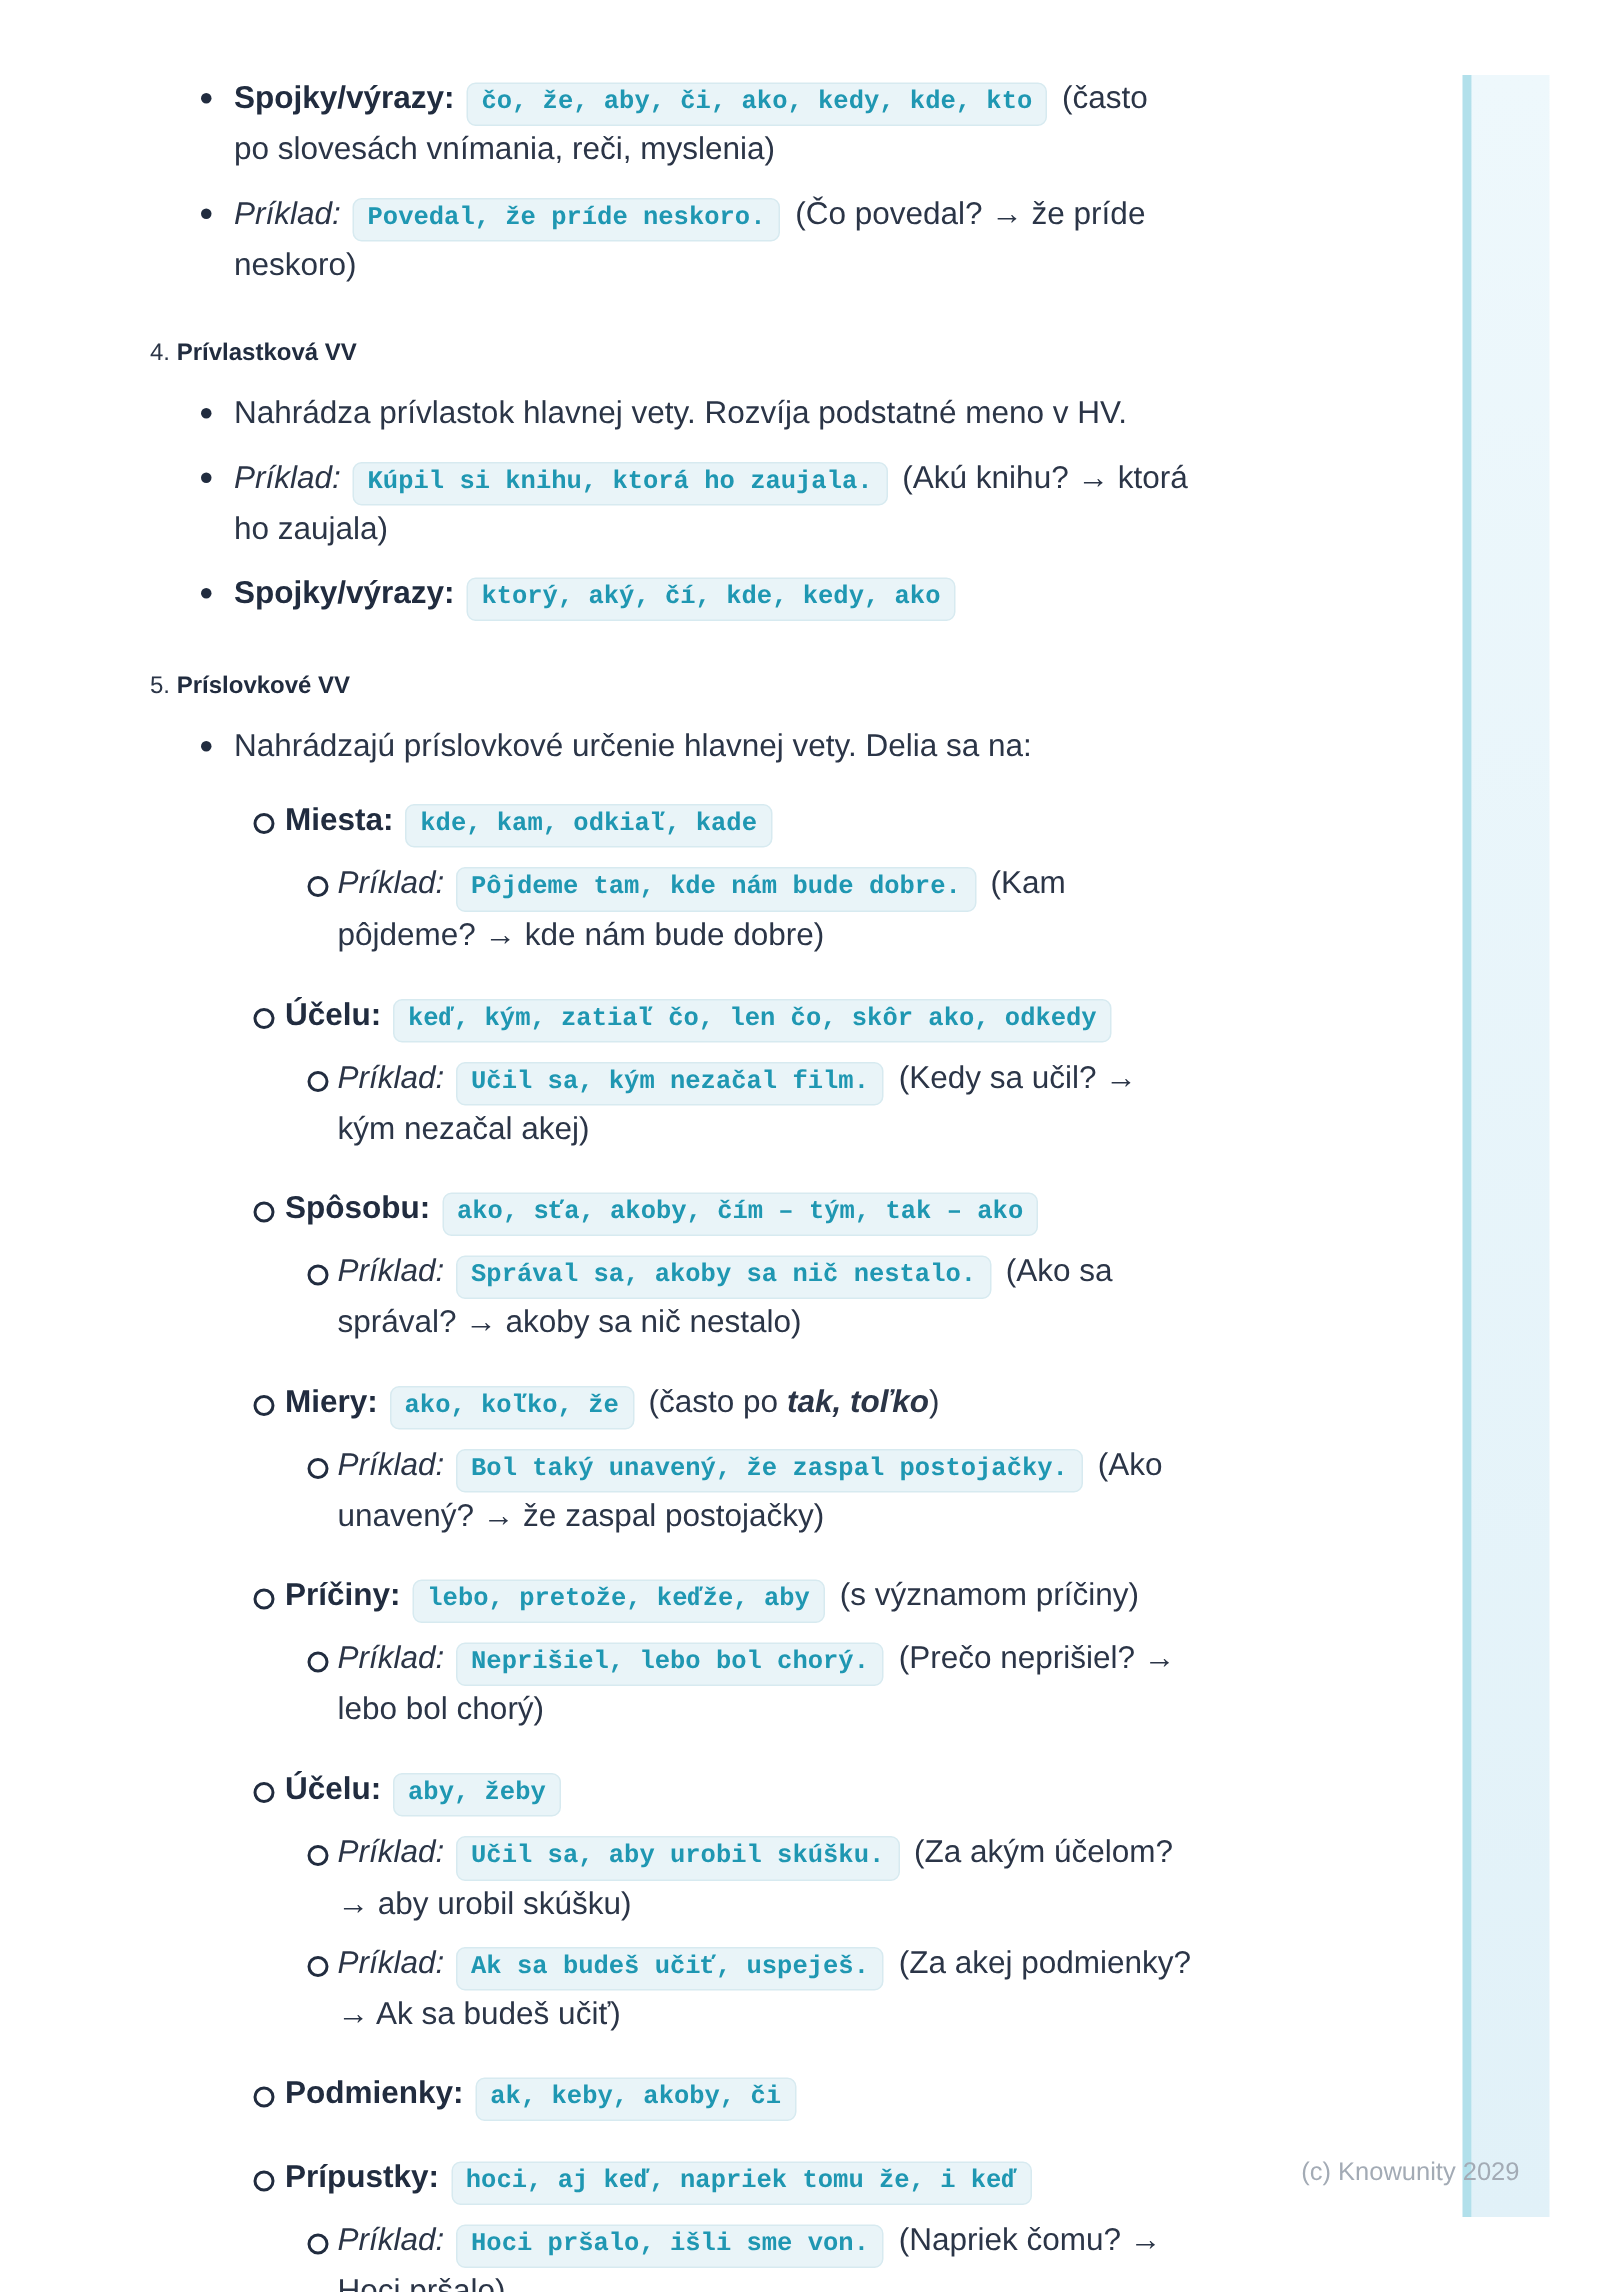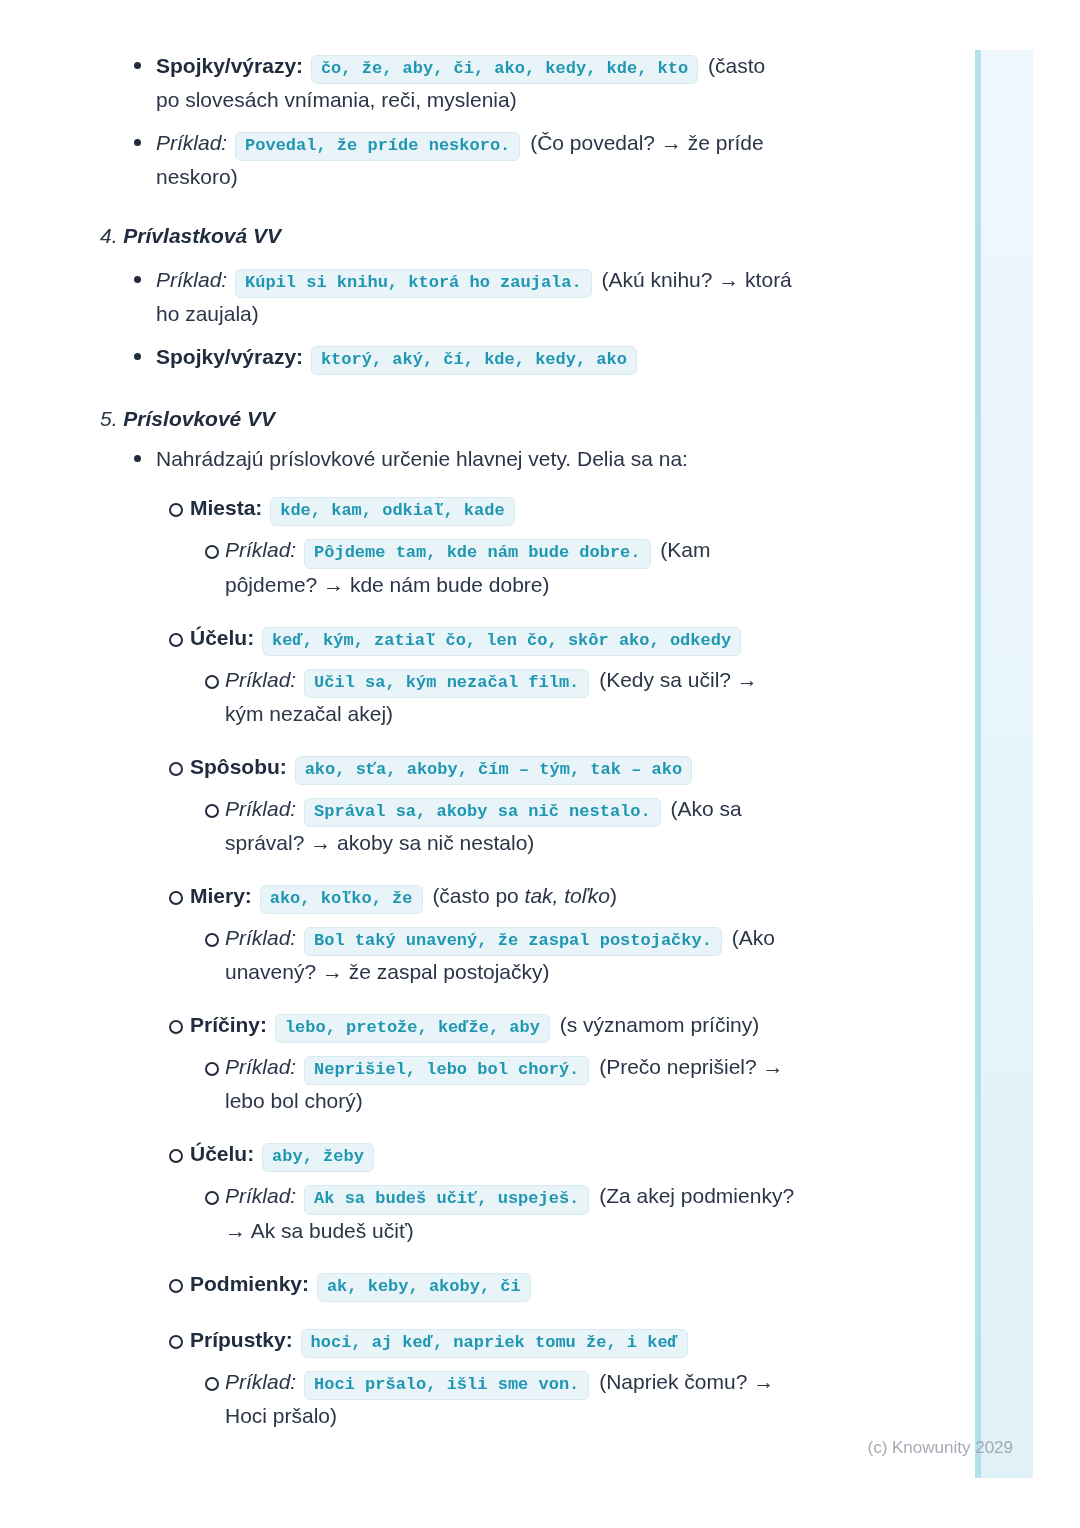--- a/index.html
+++ b/index.html
@@ -13,21 +13,21 @@
   .stripe {
     position:absolute; left:975px; top:50px; width:58px; height:1428px;
     background:linear-gradient(180deg, var(--stripe-fill-top,#eef8fc), var(--stripe-fill-bottom,#e1f1f8));
     border-left:6px solid var(--stripe-edge,#b2e0eb);
     z-index:1;
   }
   .doc {
     position:absolute; left:100px; top:50px; width:792px;
     font-size:21px; line-height:31px; z-index:2;
   }
-  .heading { margin:28px 0 8px 0; font-size:21px; line-height:32px;font-style:italic; }
+  .heading { margin:28px 0 8px 0; font-size:16px; line-height:32px; }
   .h-num   { font-weight:400; color:var(--ink,#2b3547); }
   .h-title { font-weight:700; color:var(--ink-strong,#212c3f); }
 
   .item { position:relative; }
   .lv1 { padding-left:56px; }
   .lv2 { padding-left:90px; }
   .lv3 { padding-left:125px; }
   .item::before { content:""; position:absolute; border-radius:50%; }
   .lv1.m-dot::before    { left:34px;  top:12px; width:7px; height:7px; background:var(--ink-strong,#212c3f); }
   .lv2.m-circle::before { left:69px;  top:11px; width:10px; height:10px; border:2px solid var(--ink-strong,#212c3f); background:transparent; }
@@ -46,51 +46,53 @@
     display:inline-block; white-space:nowrap;
     font-family:"Liberation Mono", monospace;
     font-weight:700; font-size:17px; line-height:1.3;
     color:var(--accent,#1f97b2);
     background:var(--chip-bg,#e9f4f8);
     border:1.5px solid var(--chip-border,#d7eaf0);
     border-radius:6px;
     padding:2px 9px 3px 9px;
     margin:0 4px 0 2px;
   }
-  em { font-style:italic; }
+  em { font-style:italic;font-weight:bold; }
   .run { color:var(--ink,#2b3547); }
 
   .footer {
     position:absolute; top:1437px; right:67px; z-index:3;
     font-size:17px; line-height:22px; color:var(--footer-color,#a3abb5);
   }
 </style>
 </head>
 <body>
 
 <div class="page">
   <div class="stripe"></div>
   <div class="doc">
       <div class="item lv1 m-dot gap-none"><span class="label bold">Spojky/výrazy:</span> <span class="chip">čo, že, aby, či, ako, kedy, kde, kto</span> <span class="run">(často</span><br><span class="run">po slovesách vnímania, reči, myslenia)</span></div>
       <div class="item lv1 m-dot gap-md"><span class="label italic">Príklad:</span> <span class="chip">Povedal, že príde neskoro.</span> <span class="run">(Čo povedal? → že príde</span><br><span class="run">neskoro)</span></div>
       <div class="heading"><span class="h-num">4.</span> <span class="h-title">Prívlastková VV</span></div>
+      <div class="item lv1 m-dot gap-none"><span class="run">Nahrádza prívlastok hlavnej vety. Rozvíja podstatné meno v HV.</span></div>
       <div class="item lv1 m-dot gap-md"><span class="label italic">Príklad:</span> <span class="chip">Kúpil si knihu, ktorá ho zaujala.</span> <span class="run">(Akú knihu? → ktorá</span><br><span class="run">ho zaujala)</span></div>
       <div class="item lv1 m-dot gap-md"><span class="label bold">Spojky/výrazy:</span> <span class="chip">ktorý, aký, čí, kde, kedy, ako</span> </div>
       <div class="heading"><span class="h-num">5.</span> <span class="h-title">Príslovkové VV</span></div>
       <div class="item lv1 m-dot gap-none"><span class="run">Nahrádzajú príslovkové určenie hlavnej vety. Delia sa na:</span></div>
       <div class="item lv2 m-circle gap-sm"><span class="label bold">Miesta:</span> <span class="chip">kde, kam, odkiaľ, kade</span> </div>
       <div class="item lv3 m-circle gap-xs"><span class="label italic">Príklad:</span> <span class="chip">Pôjdeme tam, kde nám bude dobre.</span> <span class="run">(Kam</span><br><span class="run">pôjdeme? → kde nám bude dobre)</span></div>
       <div class="item lv2 m-circle gap-lg"><span class="label bold">Účelu:</span> <span class="chip">keď, kým, zatiaľ čo, len čo, skôr ako, odkedy</span> </div>
       <div class="item lv3 m-circle gap-xs"><span class="label italic">Príklad:</span> <span class="chip">Učil sa, kým nezačal film.</span> <span class="run">(Kedy sa učil? →</span><br><span class="run">kým nezačal akej)</span></div>
       <div class="item lv2 m-circle gap-lg"><span class="label bold">Spôsobu:</span> <span class="chip">ako, sťa, akoby, čím – tým, tak – ako</span> </div>
       <div class="item lv3 m-circle gap-xs"><span class="label italic">Príklad:</span> <span class="chip">Správal sa, akoby sa nič nestalo.</span> <span class="run">(Ako sa</span><br><span class="run">správal? → akoby sa nič nestalo)</span></div>
       <div class="item lv2 m-circle gap-lg"><span class="label bold">Miery:</span> <span class="chip">ako, koľko, že</span> <span class="run">(často po </span><em class="run">tak, toľko</em><span class="run">)</span></div>
       <div class="item lv3 m-circle gap-xs"><span class="label italic">Príklad:</span> <span class="chip">Bol taký unavený, že zaspal postojačky.</span> <span class="run">(Ako</span><br><span class="run">unavený? → že zaspal postojačky)</span></div>
       <div class="item lv2 m-circle gap-lg"><span class="label bold">Príčiny:</span> <span class="chip">lebo, pretože, keďže, aby</span> <span class="run">(s významom príčiny)</span></div>
       <div class="item lv3 m-circle gap-xs"><span class="label italic">Príklad:</span> <span class="chip">Neprišiel, lebo bol chorý.</span> <span class="run">(Prečo neprišiel? →</span><br><span class="run">lebo bol chorý)</span></div>
       <div class="item lv2 m-circle gap-lg"><span class="label bold">Účelu:</span> <span class="chip">aby, žeby</span> </div>
+      <div class="item lv3 m-circle gap-xs"><span class="label italic">Príklad:</span> <span class="chip">Učil sa, aby urobil skúšku.</span> <span class="run">(Za akým účelom?</span><br><span class="run">→ aby urobil skúšku)</span></div>
       <div class="item lv3 m-circle gap-xs"><span class="label italic">Príklad:</span> <span class="chip">Ak sa budeš učiť, uspeješ.</span> <span class="run">(Za akej podmienky?</span><br><span class="run">→ Ak sa budeš učiť)</span></div>
       <div class="item lv2 m-circle gap-lg"><span class="label bold">Podmienky:</span> <span class="chip">ak, keby, akoby, či</span> </div>
       <div class="item lv2 m-circle gap-lg"><span class="label bold">Prípustky:</span> <span class="chip">hoci, aj keď, napriek tomu že, i keď</span> </div>
       <div class="item lv3 m-circle gap-xs"><span class="label italic">Príklad:</span> <span class="chip">Hoci pršalo, išli sme von.</span> <span class="run">(Napriek čomu? →</span><br><span class="run">Hoci pršalo)</span></div>
     </div>
   <div class="footer">(c) Knowunity 2029</div>
 </div>
 
 </body></html>

